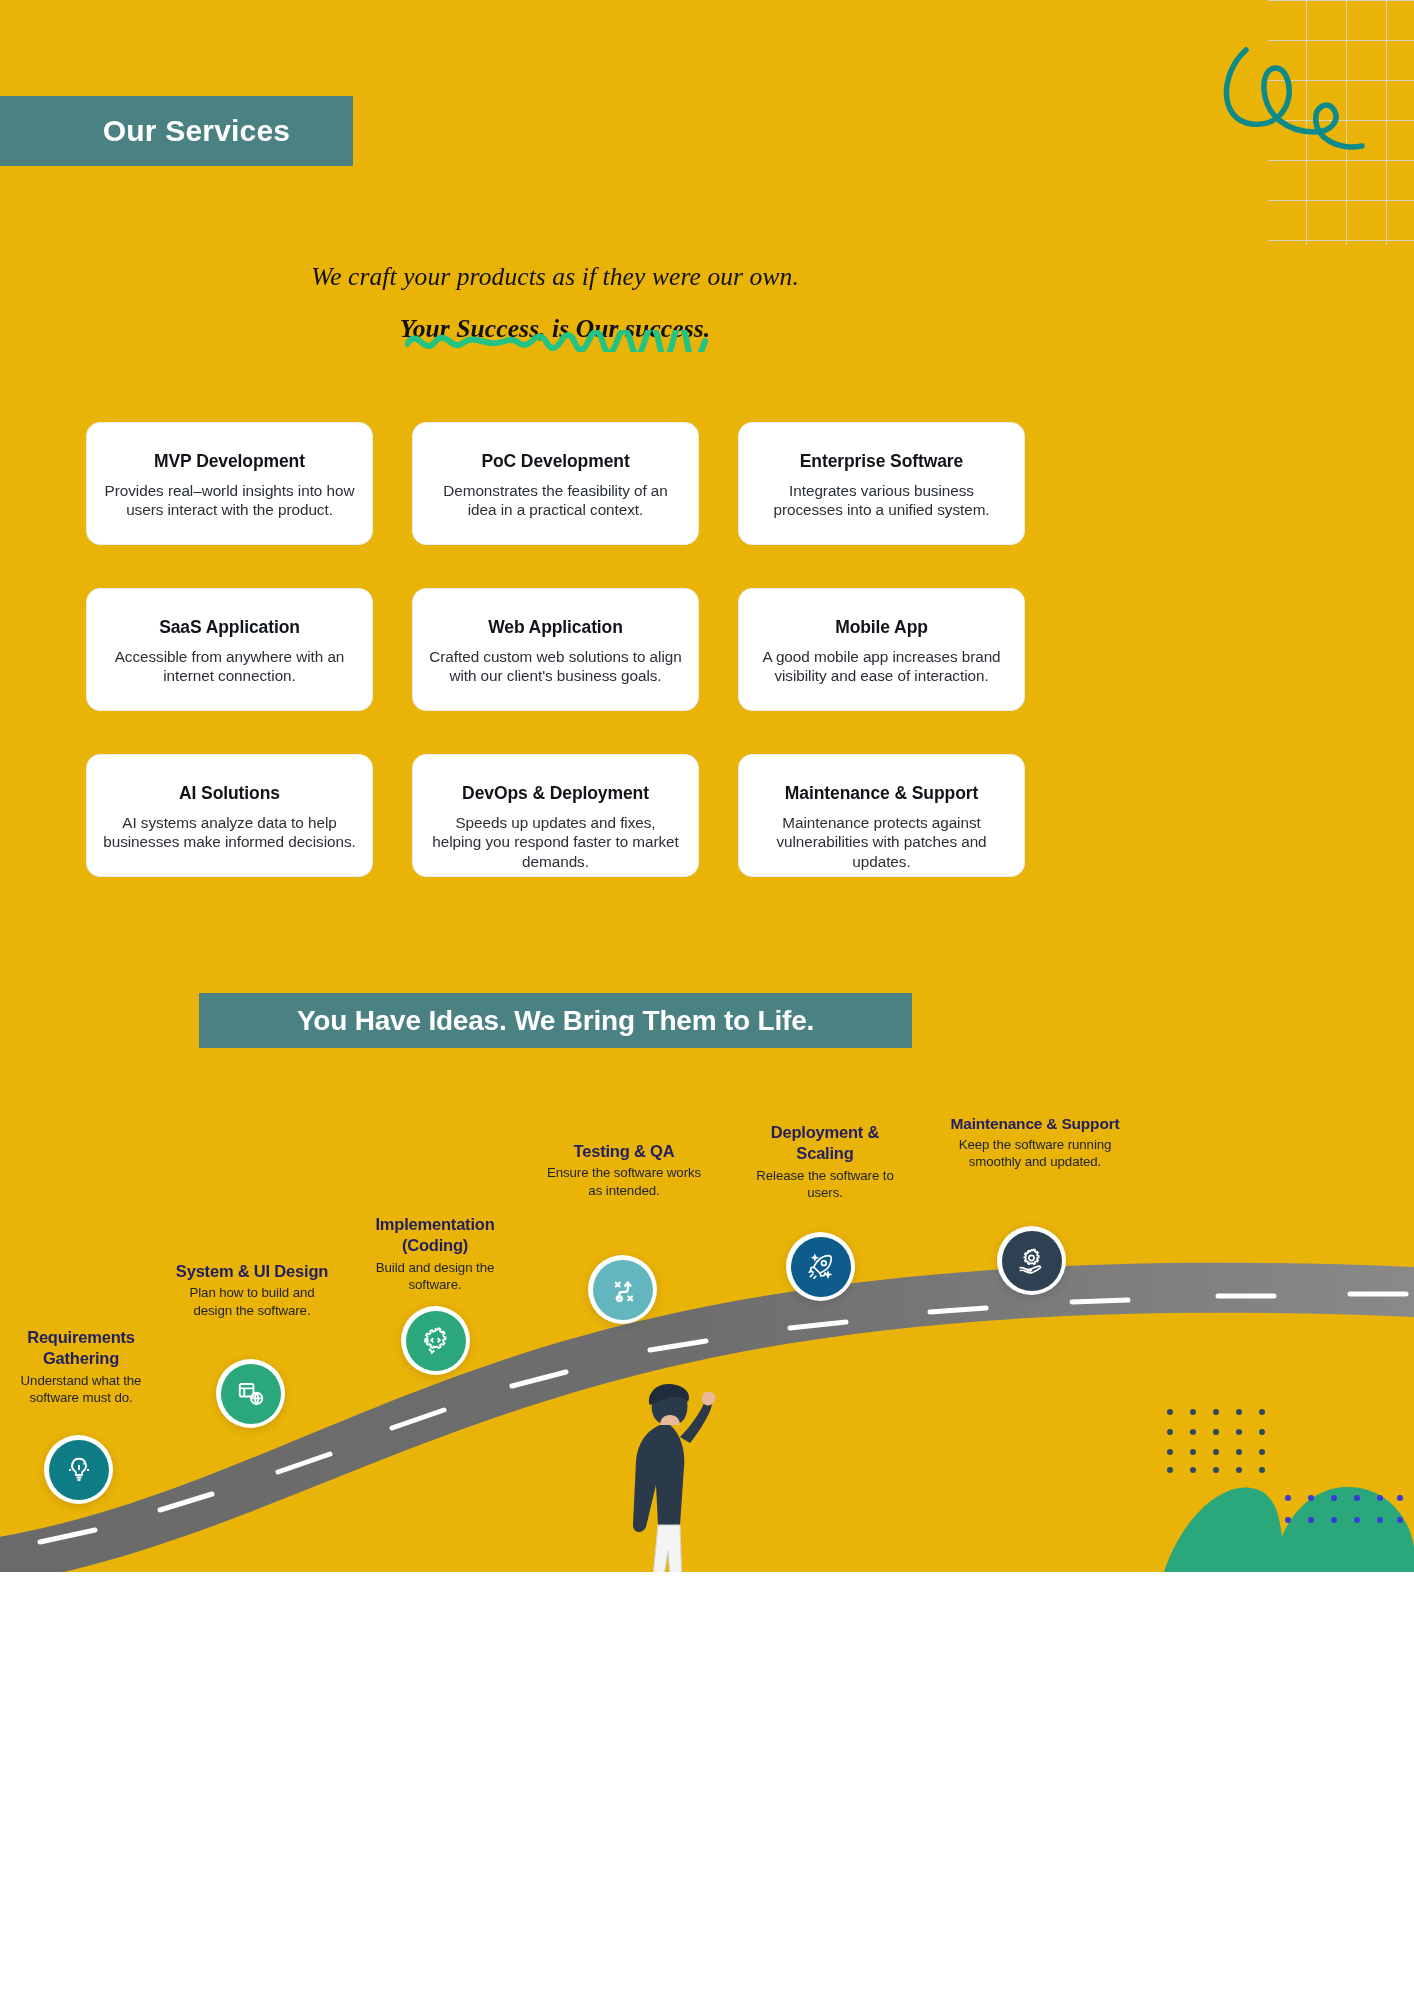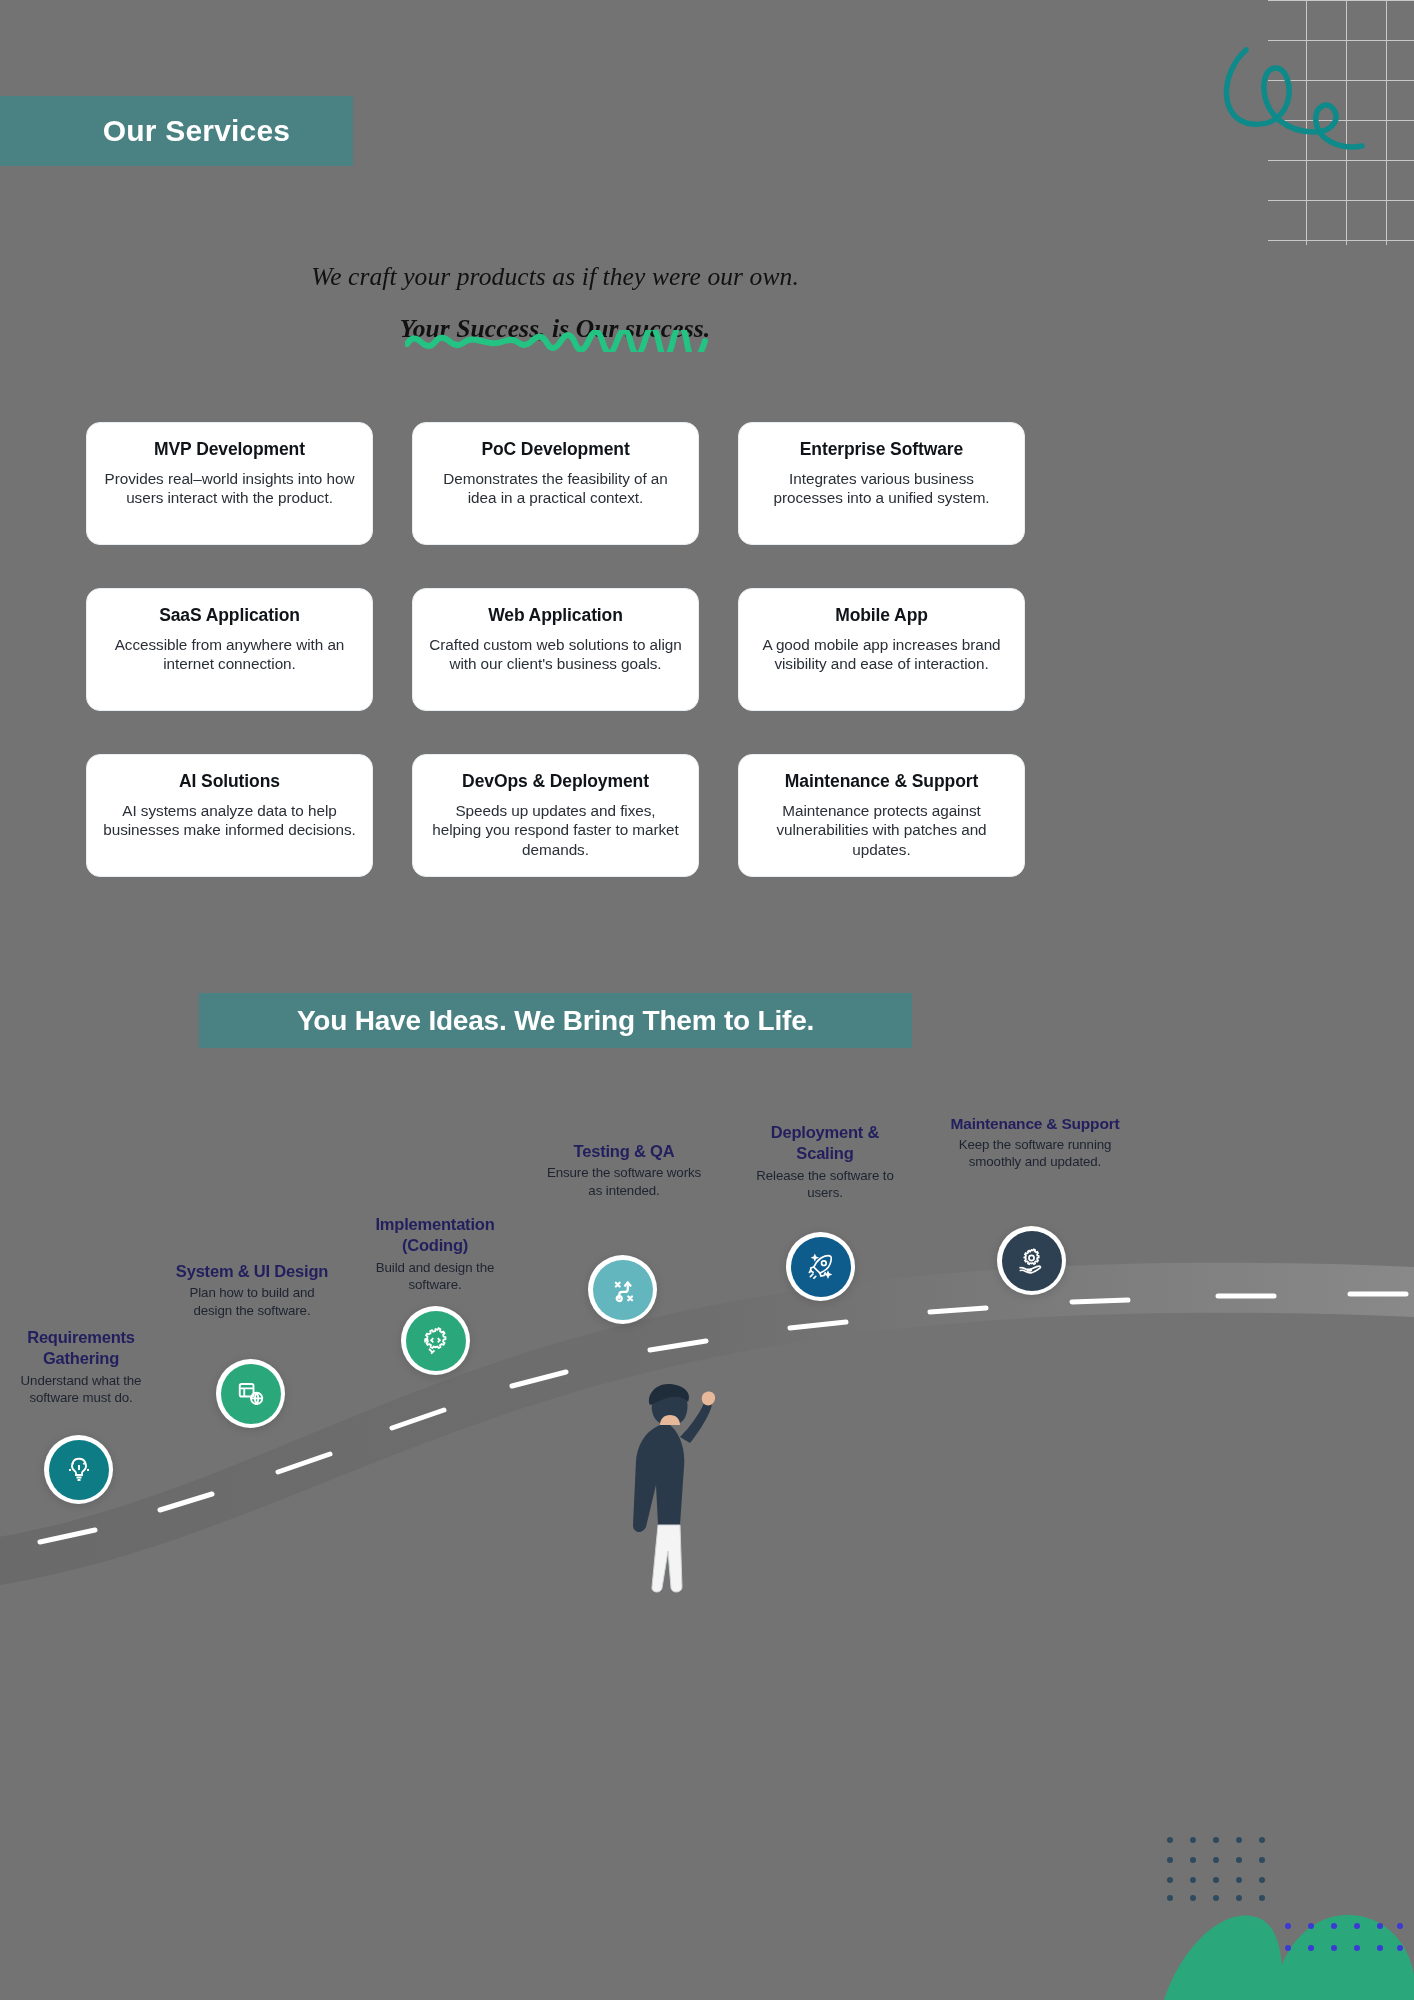--- a/index.html
+++ b/index.html
@@ -2,21 +2,21 @@
 <html><head>
 <meta charset="utf-8">
 <style>
   * { margin:0; padding:0; box-sizing:border-box; }
   html,body{
     width:1414px; height:2000px;
     background:#ffffff;
     font-family:"Liberation Sans", sans-serif;
     overflow:hidden;
   }
-  .page{ position:relative; width:1414px; height:2000px; background:#737373; overflow:hidden; }
+  .page{ position:relative; width:1414px; height:1572px; background:#eab308; overflow:hidden; }
 
   
   .corner-grid{
     position:absolute; top:0; right:0; width:146px; height:245px;
     background-image:
       linear-gradient(to right, #d8d8d8 1px, transparent 1px),
       linear-gradient(to bottom, #d8d8d8 1px, transparent 1px);
     background-size:40px 40px;
     background-position:-2px 0px;
     opacity:.85;
@@ -48,21 +48,21 @@
   .squiggle-wrap{ position:absolute; left:405px; top:330px; width:305px; height:22px; }
 
   
   .cards{
     position:absolute; left:86px; top:422px; width:940px;
     display:grid; grid-template-columns:repeat(3, 287px);
     column-gap:39px; row-gap:43px;
   }
   .card{
     height:123px; border:1.5px solid #e7edf1; border-radius:14px;
-    background:#fff; padding:16px 16px 0 16px; text-align:center;
+    background:#fff; padding:28px 16px 0 16px; text-align:center;
   }
   .card h3{
     font-size:17.5px; font-weight:bold; color:#101418; margin-bottom:9px;
     letter-spacing:-.1px;
   }
   .card p{
     font-size:15.3px; line-height:1.27; color:#2a2f36; letter-spacing:-.05px;
   }
 
   

